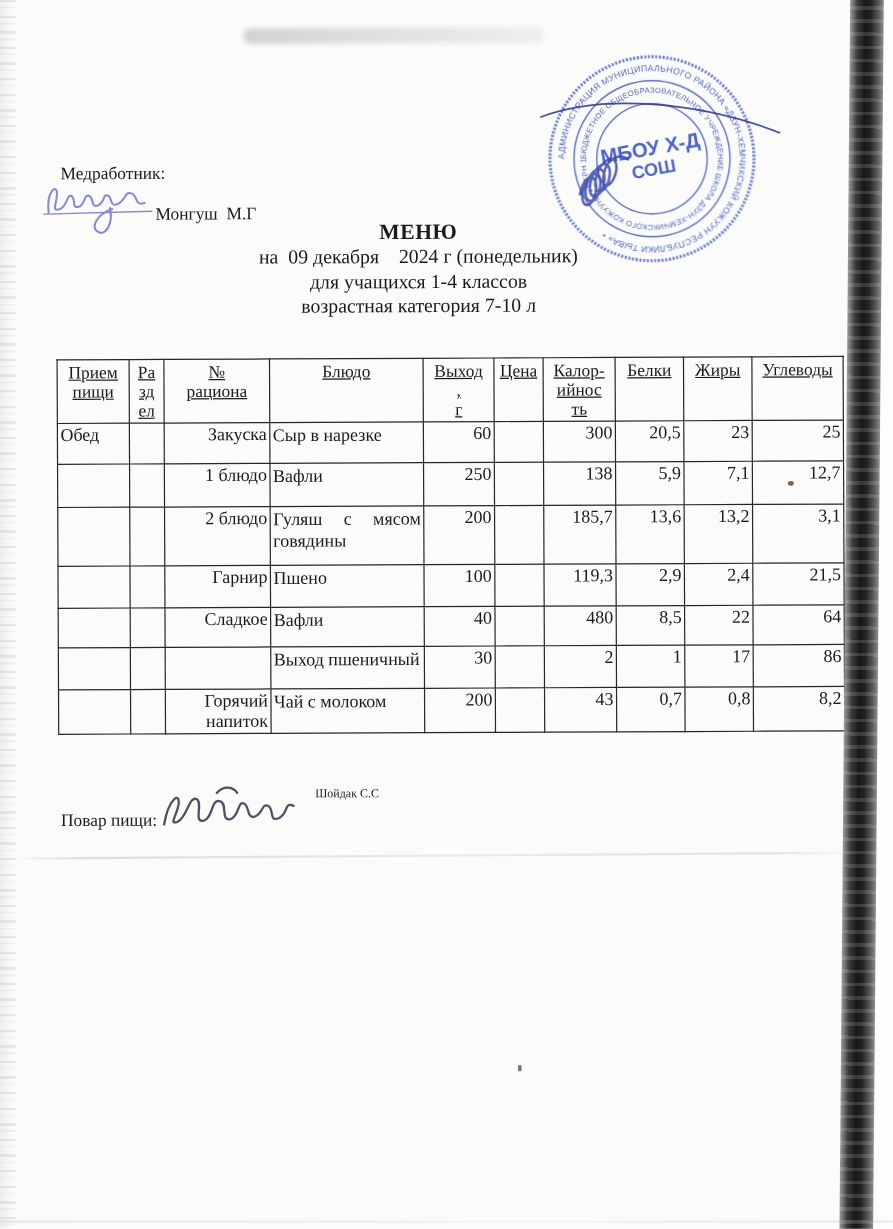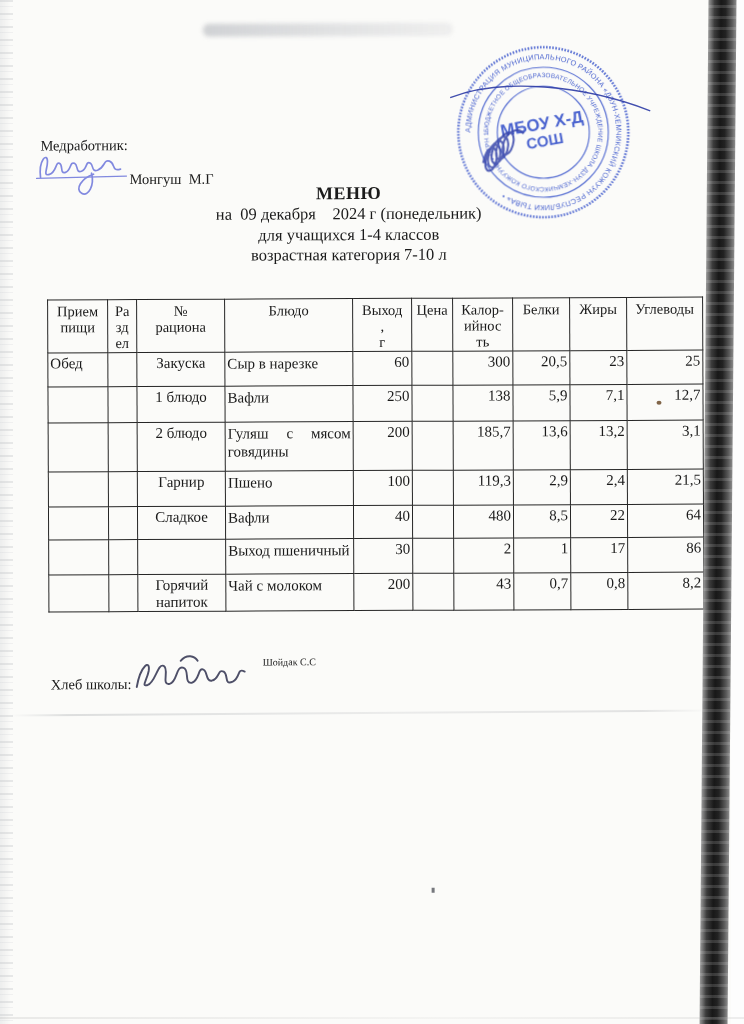--- a/index.html
+++ b/index.html
@@ -35,21 +35,21 @@
   .faint-rule{
     position:absolute;left:10px;top:712px;width:700px;height:2px;opacity:.5;
     background:linear-gradient(90deg, rgba(0,0,0,0), rgba(140,145,150,.55) 8%, rgba(160,162,168,.35) 55%, rgba(150,152,158,.5) 90%, rgba(0,0,0,0));
     transform:rotate(-0.15deg);
   }
   .faint-rule-bottom{
     position:absolute;left:0;top:1017px;width:744px;height:2px;opacity:.35;
     background:linear-gradient(90deg, rgba(150,150,150,.5), rgba(170,170,170,.25) 60%, rgba(150,150,150,.45));
   }
   
-  .medworker-label{position:absolute;left:42px;top:136px;font-size:14.5px;}
+  .medworker-label{position:absolute;left:52px;top:136px;font-size:14.5px;}
   .medworker-name{position:absolute;left:131px;top:150px;font-size:14.5px;white-space:pre;margin-top:20px;}
   .sig-med{position:absolute;left:36px;top:146px;}
   .director-block{position:absolute;left:552px;top:131px;font-size:14.5px;line-height:16px;z-index:5;}
   .director-name{margin-left:40px;margin-top:1px;}
   .cook-label{position:absolute;left:50px;top:675px;font-size:14.5px;}
   .cook-name{position:absolute;left:262px;top:656px;font-size:10px;}
   .sig-cook{position:absolute;left:128px;top:650px;}
   .sig-over-stamp{position:absolute;left:446px;top:78px;z-index:4;}
   
   .stamp{position:absolute;left:456px;top:44px;width:178px;height:178px;z-index:3;opacity:.93;}
@@ -59,27 +59,27 @@
   .title-sub{font-size:16.5px;line-height:20.5px;white-space:pre-wrap;}
   
   table.menu{
     position:absolute;left:48px;top:298px;border-collapse:collapse;table-layout:fixed;
     width:655px;font-size:15px;
   }
   table.menu th, table.menu td{
     border:1.6px solid #262626;vertical-align:top;padding:2px 2px 0 2px;
     overflow:hidden;
   }
-  table.menu th{font-weight:400;font-size:14.5px;text-align:center;white-space:pre-line;line-height:1.12;padding-top:3px;}
+  table.menu th{font-weight:400;font-size:14.5px;text-align:center;white-space:pre-line;line-height:1.12;padding-top:3px;text-decoration:underline;}
   tr.h-head{height:50px;}
   tr.r0{height:34px;} tr.r1{height:36px;} tr.r2{height:49px;} tr.r3{height:35px;}
   tr.r4{height:33px;} tr.r5{height:35px;} tr.r6{height:35px;}
   td.c-meal{text-align:left;padding-left:5px;}
   td.c-sec{}
-  td.c-ration{text-align:center;padding-left:8px;white-space:pre-line;line-height:1.15;}
+  td.c-ration{text-align:right;padding-left:8px;white-space:pre-line;line-height:1.15;}
   td.c-dish{text-align:justify;text-align-last:left;padding-left:6px;padding-right:6px;line-height:1.25;}
   td.c-num{text-align:right;}
 </style>
 </head>
 <body>
 
 <div class="paper">
 
   <div class="top-smudge"></div>
   <div class="speck-dot"></div>
@@ -252,21 +252,21 @@
       <td class="c-num">200</td>
       <td class="c-num"></td>
       <td class="c-num">43</td>
       <td class="c-num">0,7</td>
       <td class="c-num">0,8</td>
       <td class="c-num">8,2</td>
     </tr>
   </tbody>
     </table>
 
-  <div class="cook-label">Хлеб школы:</div>
+  <div class="cook-label">Повар пищи:</div>
   <svg class="sig-cook" width="134" height="50" viewBox="0 0 134 50">
     <g fill="none" stroke="#3f415c" stroke-width="1.9" stroke-linecap="round" opacity="0.92">
       <path d="M8,36 C12,14 22,8 20,20 C18,30 12,36 19,34 C27,31 29,12 35,15 C41,18 32,35 41,33 C49,31 47,14 55,17 C61,19 55,33 63,32 C71,30 69,16 75,19 C79,21 77,31 83,30 C91,28 89,18 95,21 C100,24 95,35 104,31 C112,27 108,17 116,21"></path>
       <path d="M52,10 C58,3 66,5 69,10"></path>
     </g>
   </svg>
   <div class="cook-name">Шойдак С.С</div>
 
 </div>
 

